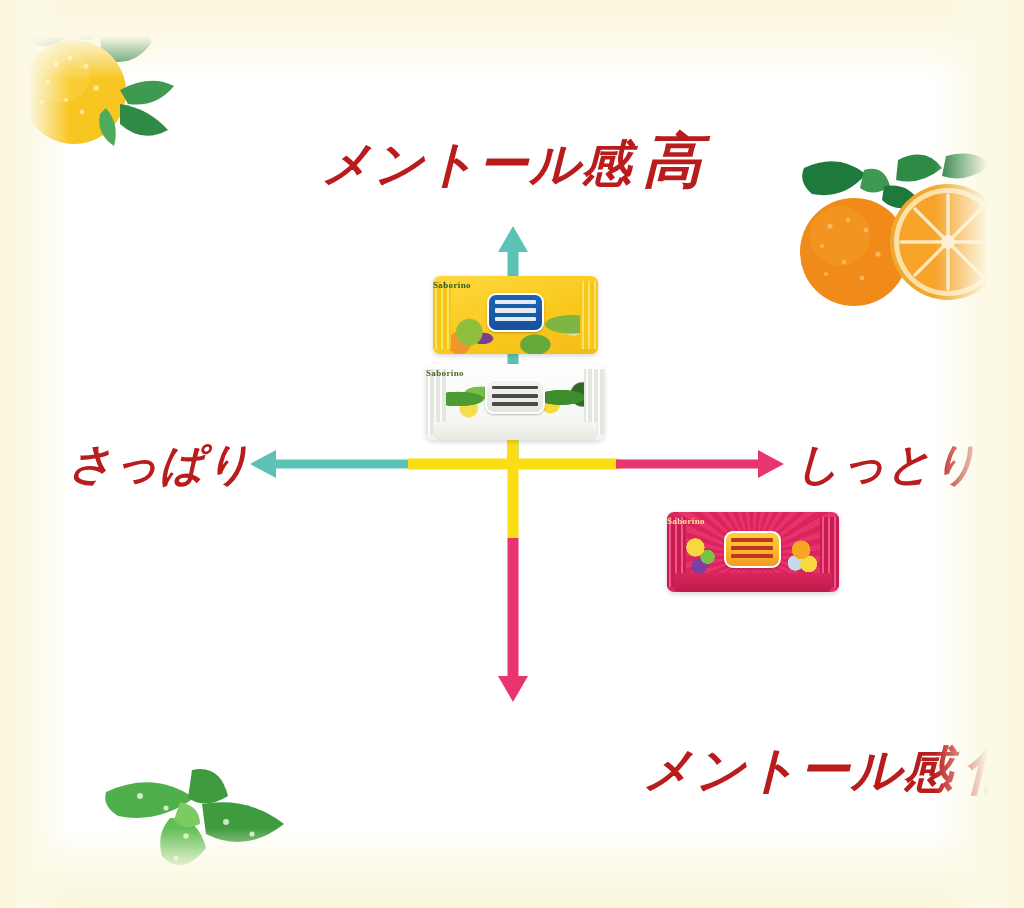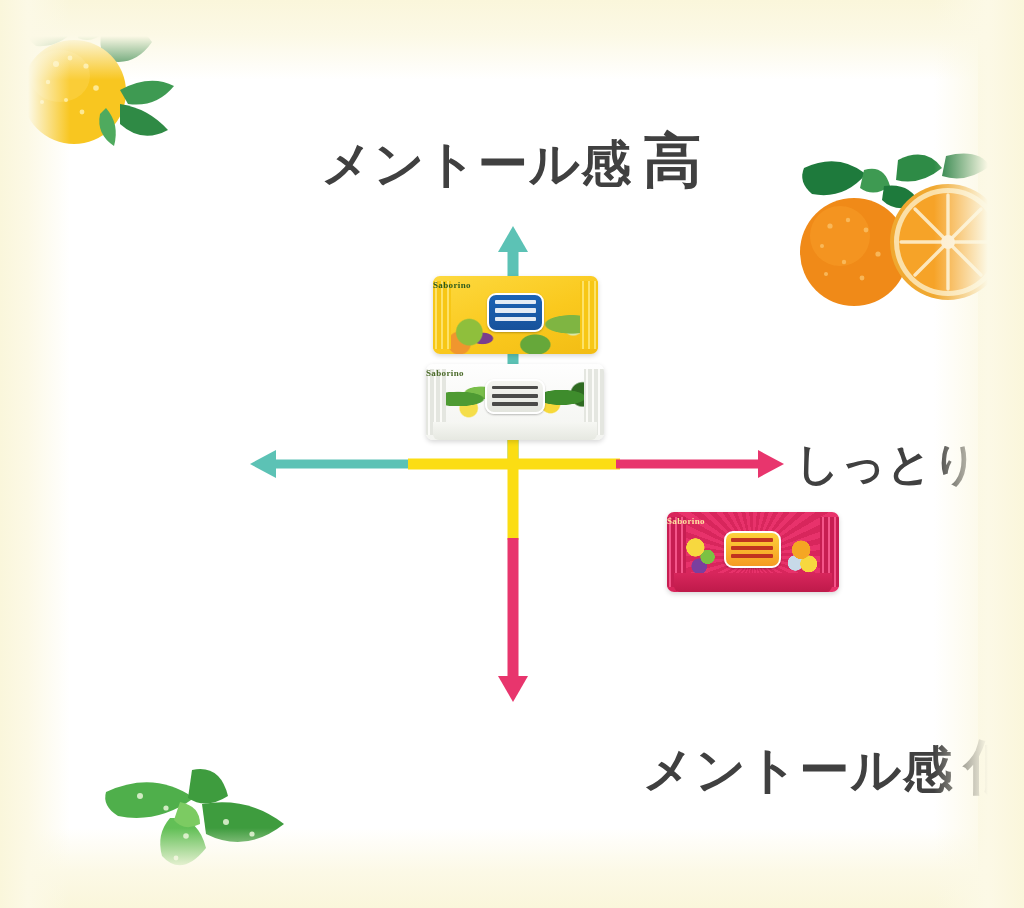--- a/index.html
+++ b/index.html
@@ -25,25 +25,26 @@
   .fade-r { right:0; top:0; bottom:0; width:90px;
     background:linear-gradient(to left, #FAF6DB 0%, #FCF9E6 40%, rgba(255,255,255,0) 100%); }
   .fade-t { left:0; right:0; top:0; height:80px;
     background:linear-gradient(to bottom, #FAF6DB 0%, #FCF9E6 45%, rgba(255,255,255,0) 100%); }
   .fade-b { left:0; right:0; bottom:0; height:80px;
     background:linear-gradient(to top, #FAF6DB 0%, #FCF9E6 45%, rgba(255,255,255,0) 100%); }
 
   
   .axis-label {
     position:absolute;
-    color:#404040;
+    color:#b91c1c;
     font-weight:bold;
     letter-spacing:0.02em;
     white-space:nowrap;
     font-family:"DejaVu Sans", "Liberation Sans", sans-serif;
+    font-style:italic;
   }
   #label-top    { left:0; right:0; top:122px; text-align:center; font-size:50px; }
   #label-bottom { left:0; right:0; top:728px; text-align:right; font-size:50px;margin-left:10px; }
   #label-left   { left:68px;  top:435px; font-size:44px; }
   #label-right  { left:795px; top:435px; font-size:44px; }
   .lbl-big { font-size:1.18em; margin-left:0.18em; }
 
   
   #axis-layer { position:absolute; inset:0; }
   #axis-layer svg { position:absolute; left:0; top:0; }
@@ -226,20 +227,21 @@
   </div>
 
   <div class="axis-label" id="label-top">
     <span>メントール感</span><span class="lbl-big">高</span>
   </div>
 
   <div class="axis-label" id="label-bottom">
     <span>メントール感</span><span class="lbl-big">低</span>
   </div>
 
+  <div class="axis-label" id="label-left">さっぱり</div>
 
   <div class="axis-label" id="label-right">しっとり</div>
 
   <svg class="deco" id="deco-lemon" viewBox="0 0 176 168">
     <g>
       <path d="M18 14 Q46 2 72 18 Q56 44 28 42 Q14 32 18 14Z" fill="#1E7A3C"></path>
       <path d="M72 18 Q88 10 96 28 Q84 40 70 34Z" fill="#3E9A52"></path>
       <path d="M96 22 Q128 14 144 38 Q126 64 98 56 Q88 40 96 22Z" fill="#1E7A3C"></path>
     </g>
     <ellipse cx="66" cy="88" rx="52" ry="52" fill="#F8C620"></ellipse>

